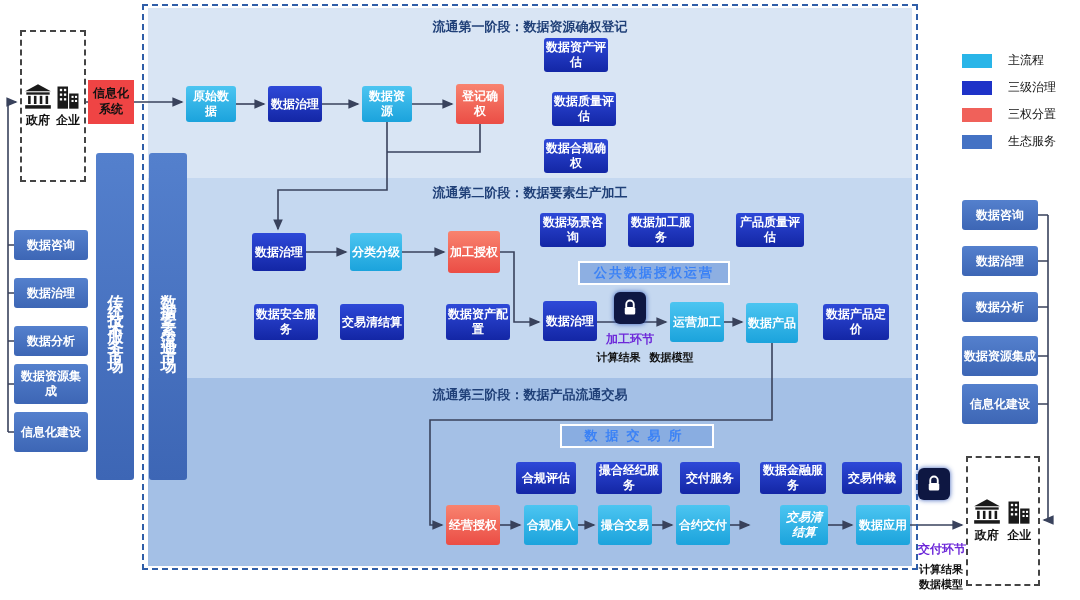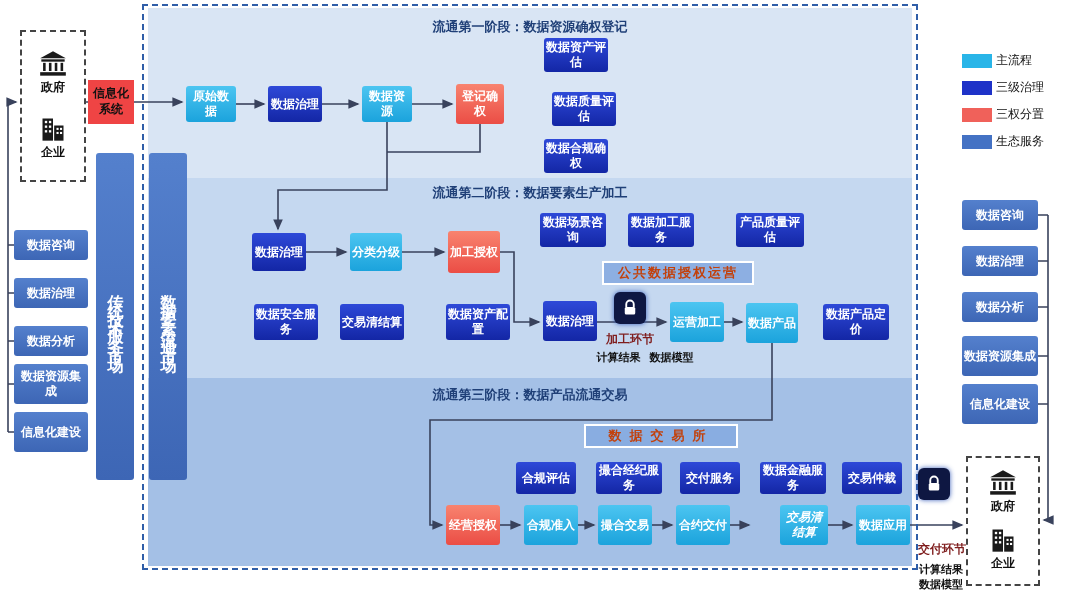--- a/index.html
+++ b/index.html
@@ -14,45 +14,45 @@
          color:#fff; font-weight:bold; font-size:12px; line-height:1.25; border-radius:3px;
          box-sizing:border-box; padding:2px; z-index:2; }
   .cyan { background:linear-gradient(#4cc5f1,#1ba3dc); }
   .navy { background:linear-gradient(#2e49d8,#1326a5); }
   .red  { background:linear-gradient(#f8836f,#eb4d45); }
   .eco  { background:linear-gradient(#5480cd,#3d66b5); }
 
   .section-title { position:absolute; font-weight:bold; color:#1f3f77; font-size:13px; text-align:center; z-index:2; }
 
   .banner { position:absolute; display:flex; align-items:center; justify-content:center;
-            background:rgba(134,171,224,0.9); border:2px solid #fff; color:#c2410c; font-weight:bold;
-            font-size:13px; z-index:2; box-sizing:border-box;margin-left:24px; }
+            background:rgba(134,171,224,0.9); border:2px solid #fff; color:#3b82f6; font-weight:bold;
+            font-size:13px; z-index:2; box-sizing:border-box; }
 
   .vbar { position:absolute; background:linear-gradient(#5480cd,#3d66b5); color:#fff; font-weight:bold;
           writing-mode:vertical-rl; text-orientation:upright; display:flex; align-items:center; justify-content:center;
           font-size:16px; letter-spacing:9px; border-radius:3px; z-index:2; }
 
   .dashed-box { position:absolute; border:2px dashed #444; background:#fff; z-index:2;
-                display:flex; flex-direction:column; align-items:center; justify-content:space-evenly; box-sizing:border-box; }
+                display:flex; align-items:center; justify-content:space-evenly; box-sizing:border-box; }
   .icon-group { display:flex; flex-direction:column; align-items:center; gap:2px; }
   .icon-label { font-size:12px; font-weight:bold; color:#111; }
 
   .sys-label { position:absolute; background:#ef4444; color:#111; font-weight:bold; font-size:12px;
                display:flex; align-items:center; justify-content:center; text-align:center; z-index:3; line-height:1.3; }
 
   .lock { position:absolute; width:32px; height:32px; background:#0e1742; border-radius:6px;
           display:flex; align-items:center; justify-content:center; z-index:3;
           box-shadow:0 0 5px rgba(40,80,180,.9); }
 
-  .link-label { position:absolute; color:#7f1d1d; font-weight:bold; font-size:12px; z-index:3; text-align:center; }
+  .link-label { position:absolute; color:#6d28d9; font-weight:bold; font-size:12px; z-index:3; text-align:center; }
   .result-label { position:absolute; color:#111; font-weight:bold; font-size:11px; z-index:3; text-align:center; white-space:pre-line; }
   .result-label.oneline { white-space:pre; }
 
   .legend { position:absolute; z-index:2; display:flex; flex-direction:column; gap:10px; }
-  .legend-row { display:flex; align-items:center; gap:4px; }
+  .legend-row { display:flex; align-items:center; gap:16px; }
   .legend-swatch { width:30px; height:14px; }
   .legend-label { font-size:12px; color:#111; }
 </style>
 </head>
 <body>
 
 <div id="stage">
 
   <div class="phase-bg" style="left:148px; top:8px; width:764px; height:170px; background:#d9e5f4;"></div>
   <div class="phase-bg" style="left:148px; top:178px; width:764px; height:200px; background:#c5d8f0;"></div>

